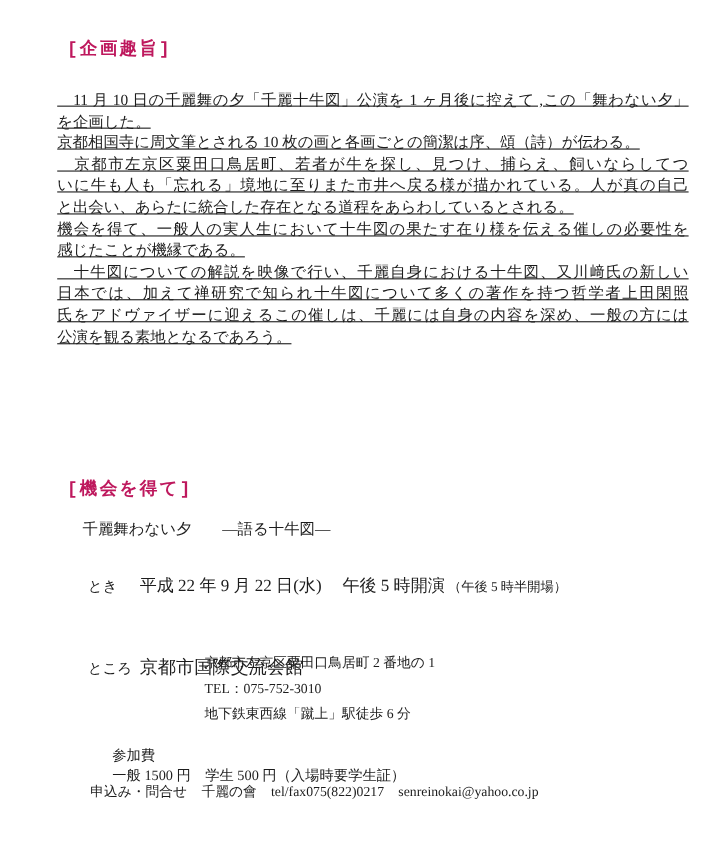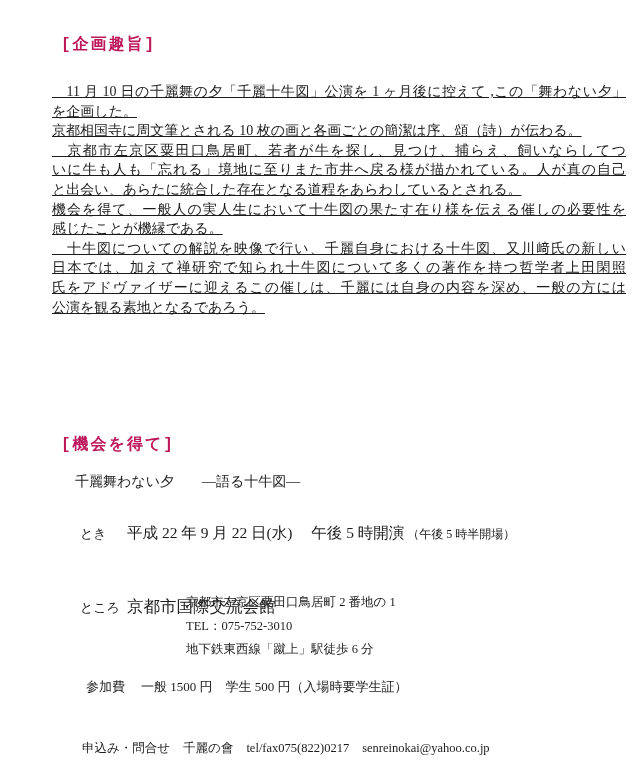--- a/index.html
+++ b/index.html
@@ -70,25 +70,25 @@
 
   #venue-details {
     position: absolute;
     left: 186px;
     top: 591px;
     font-size: 12.5px;
     line-height: 23.5px;
     white-space: nowrap;
   }
 
-  #row-fee { left: 86px; top: 678px; line-height: 18px; font-size: 13px; }
+  #row-fee { left: 86px; top: 678px; line-height: 18px; font-size: 13px; flex-direction: column; }
   #row-fee .fee-value { margin-left: 16px; }
 
   #row-contact { left: 82px; top: 711px; line-height: 18px; font-size: 12.5px; }
-  #row-contact span { margin-right: 13px; margin-top: 28px; }
+  #row-contact span { margin-right: 13px; }
   #row-contact span:last-child { margin-right: 0; }
 </style>
 </head>
 <body>
 
 <div class="page">
 
   <div class="sec-heading" id="heading-purpose">[企画趣旨]</div>
 
   <div class="body-block">

